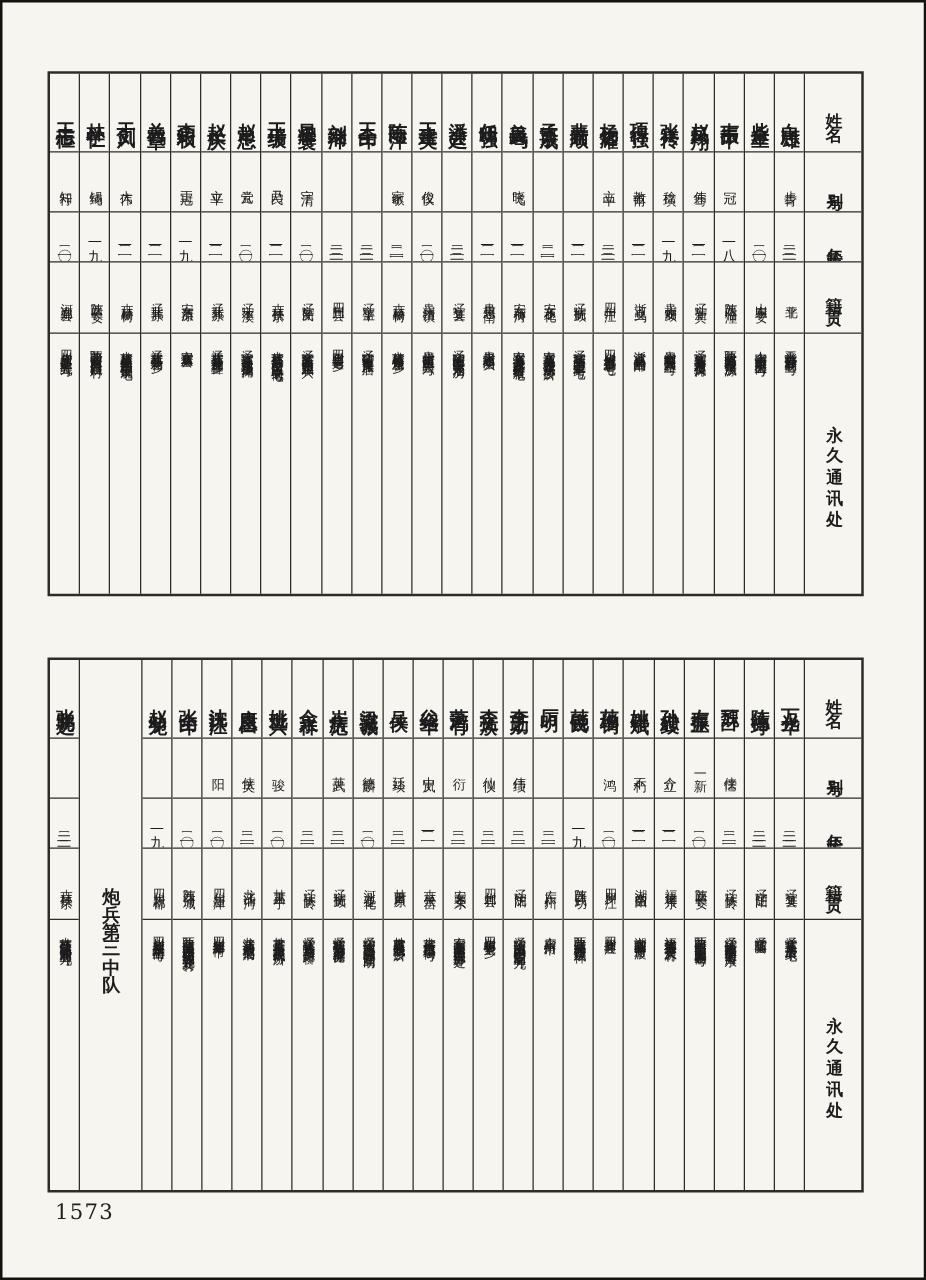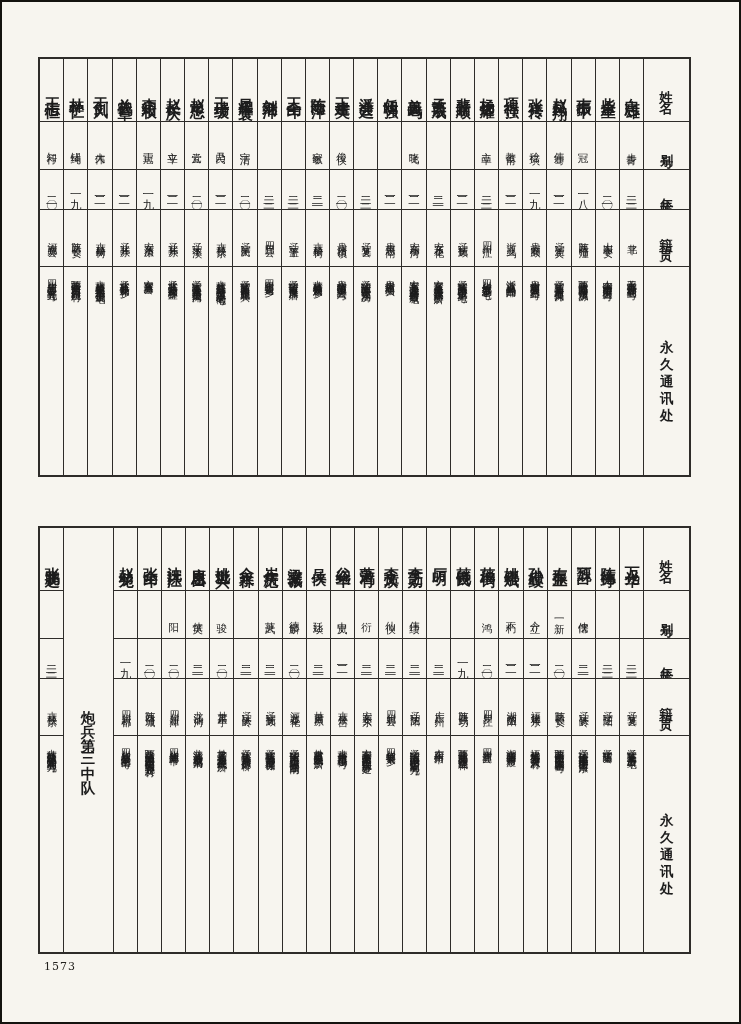--- a/index.html
+++ b/index.html
@@ -69,21 +69,21 @@
   .h.c-alias .vtxt{font-size:13px;letter-spacing:2px;}
   .h.c-age .vtxt{font-size:13px;letter-spacing:2px;}
   .h.c-origin .vtxt{font-size:13.5px;letter-spacing:11px;}
   .h.c-addr .vtxt{font-size:13.5px;letter-spacing:17px;}
   .h.c-addr{align-items:center;padding-top:0;}
   .section-col .vtxt{font-size:14.5px;font-weight:700;letter-spacing:14px;}
   .page-number{
     position:absolute;
     left:42px;top:958px;
     font-family:"DejaVu Serif", serif;
-    font-size:11px;
+    font-size:17px;
     letter-spacing:1px;
     color:#23211d;
   }
 </style>
 </head>
 <body>
 
 <div class="page">
   <div class="rtable t-upper">
       <div class="col header-col">

